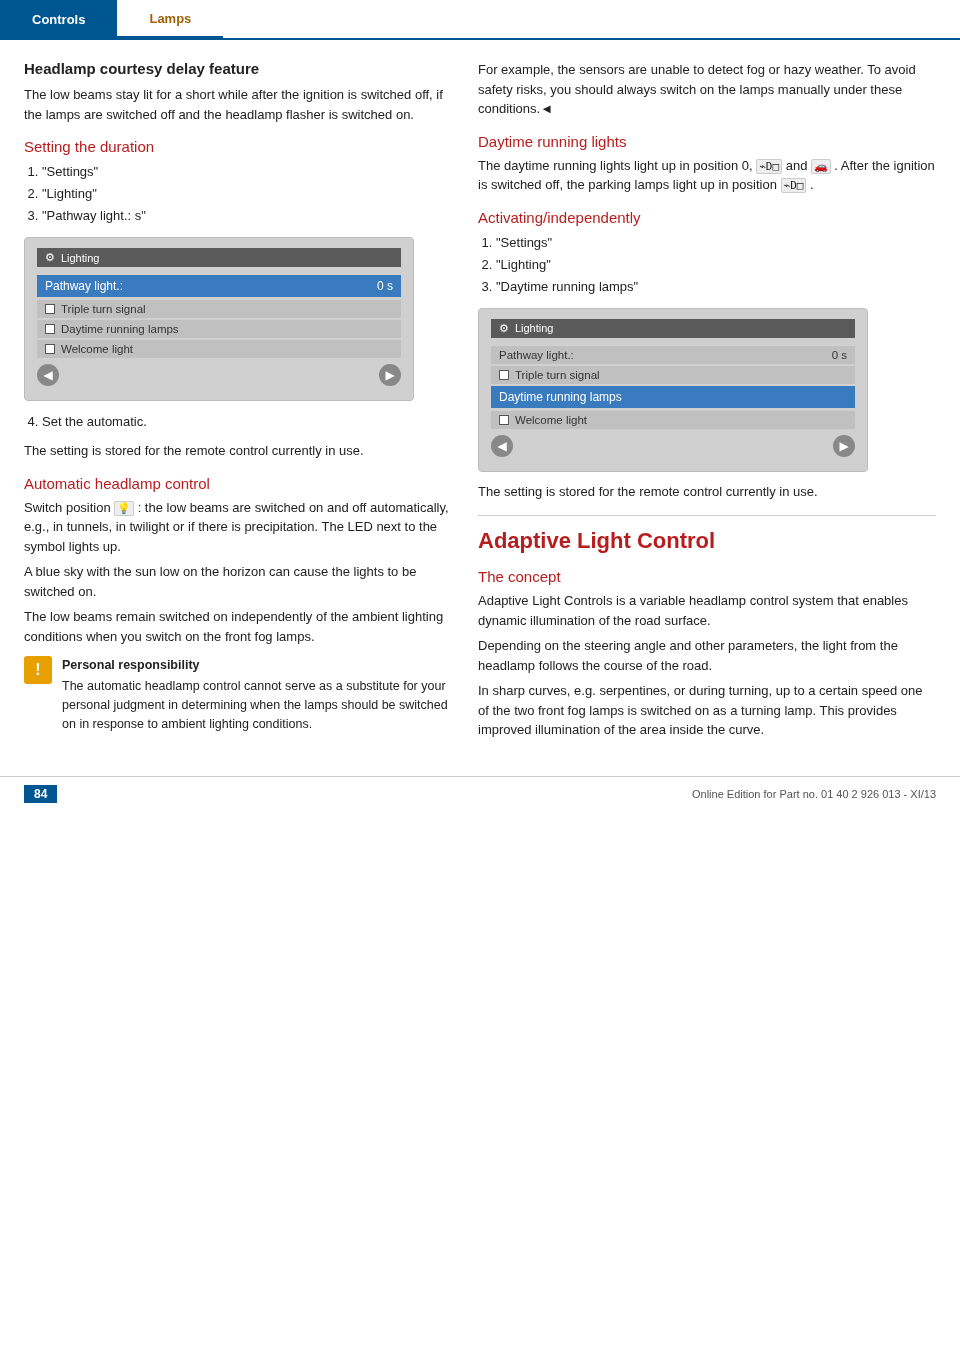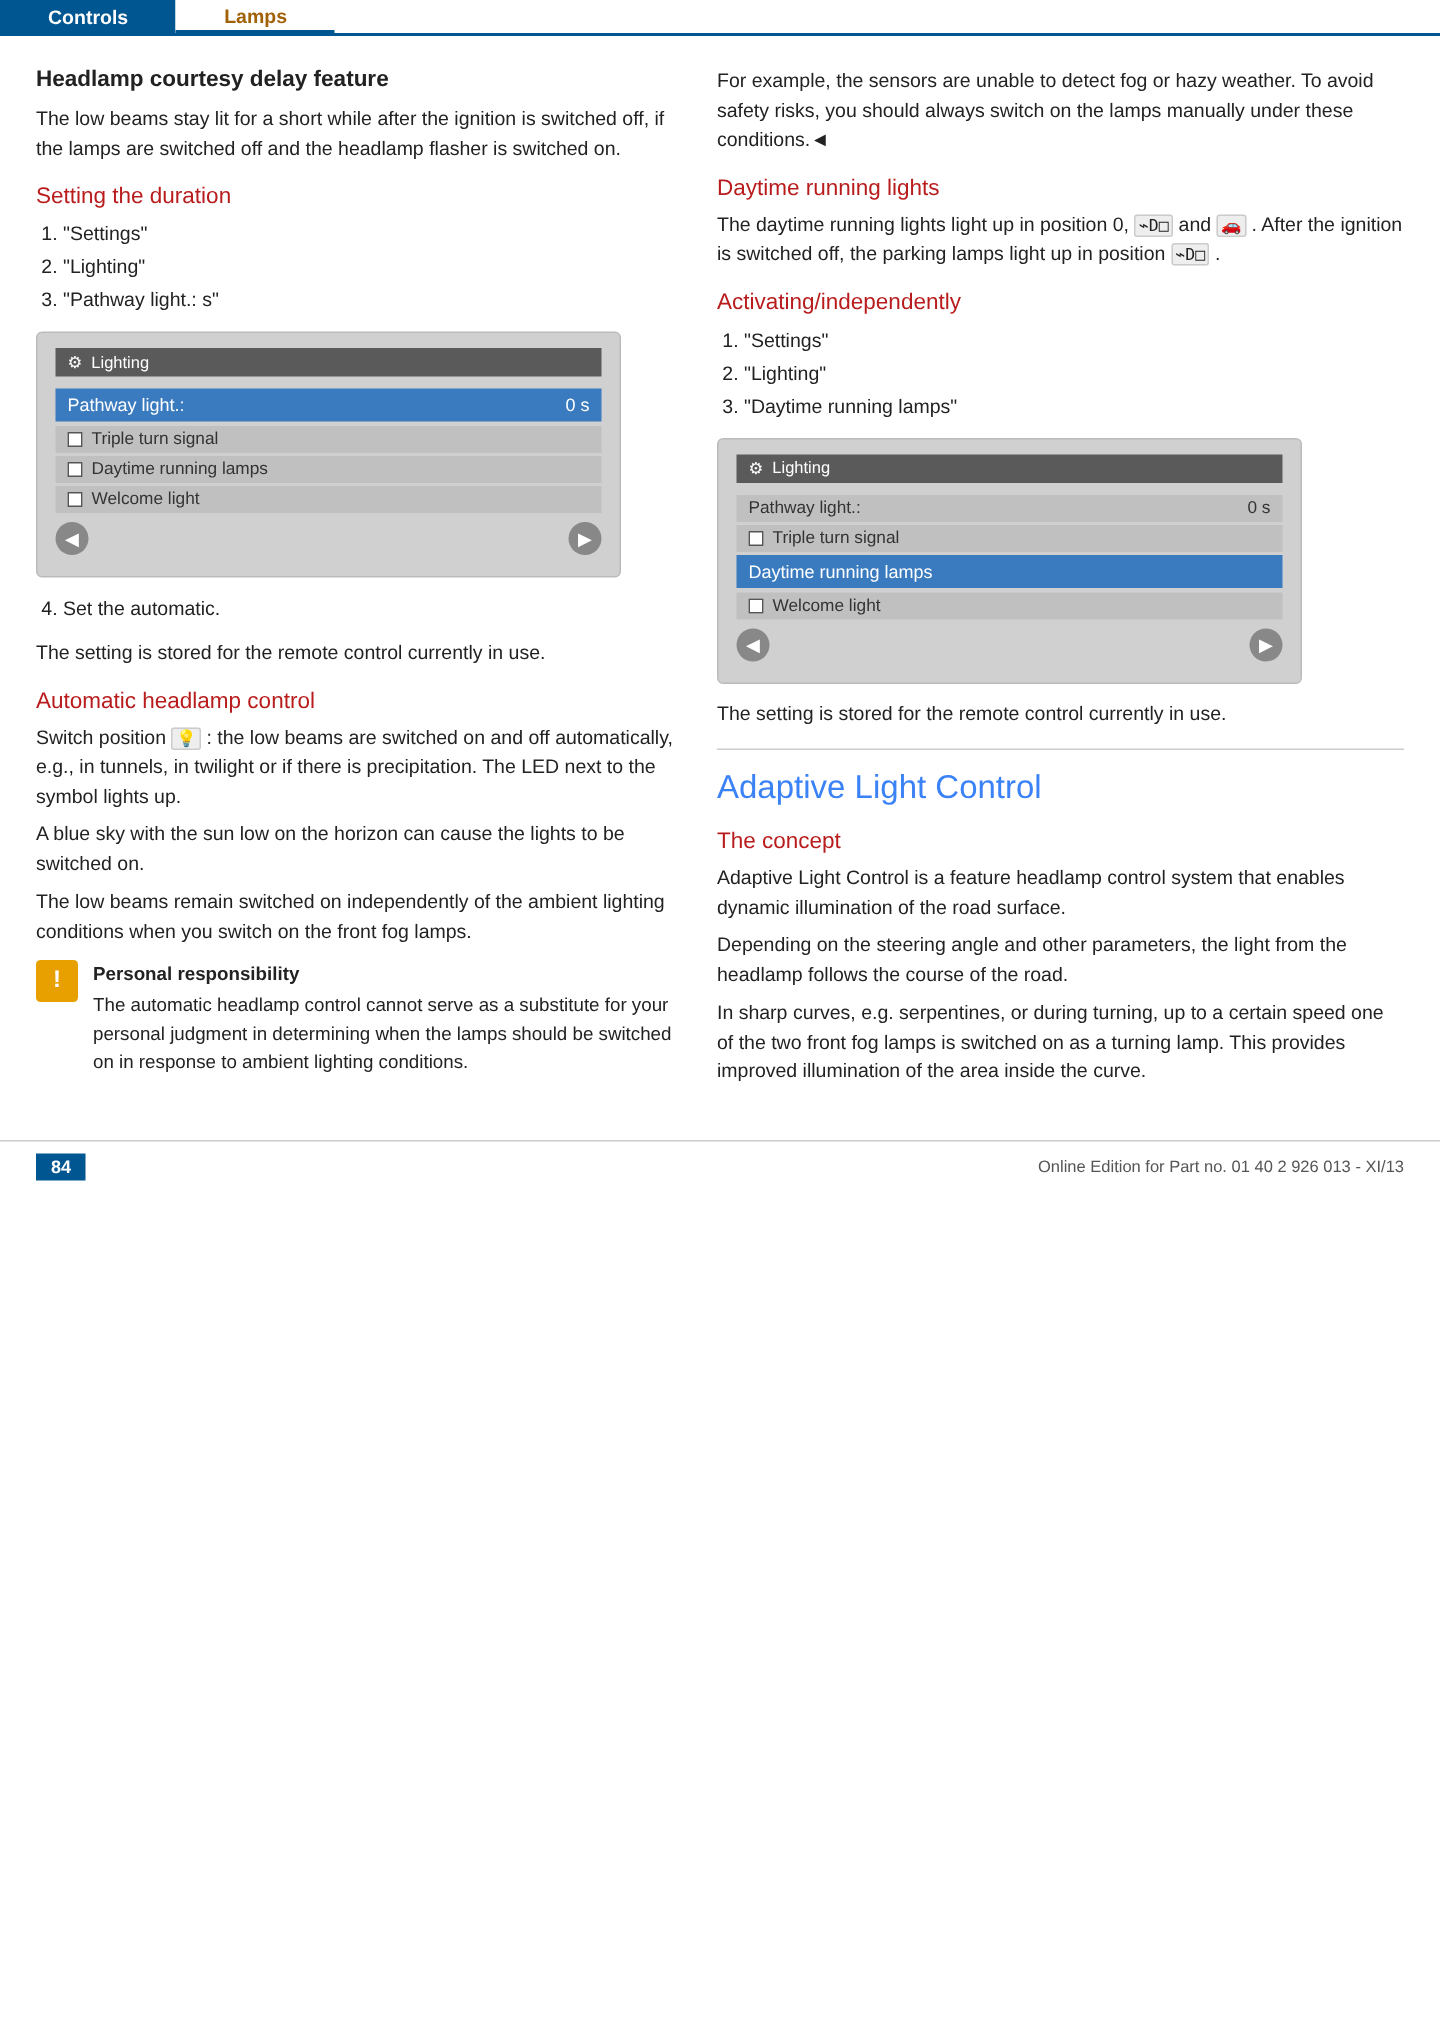--- a/index.html
+++ b/index.html
@@ -8,21 +8,21 @@
       font-size: 13px;
       background: #fff;
       width: 960px;
       min-height: 1362px;
       color: #222;
     }
 
     
     .header {
       display: flex;
-      height: 24px;
+      height: 40px;
       border-bottom: 2px solid #005691;
     }
     .header-tab-active {
       background: #005691;
       color: #fff;
       display: flex;
       align-items: center;
       justify-content: center;
       padding: 0 32px;
       font-size: 13px;
@@ -189,22 +189,22 @@
       color: #222;
     }
     .warning-title {
       font-weight: bold;
       margin-bottom: 2px;
     }
 
     
     .section-heading-large {
       font-size: 22px;
-      font-weight: normal;
-      color: #3b82f6;
+      font-weight: bold;
+      color: #b91c1c;
       margin: 14px 0 8px 0;
       border-top: 1px solid #ccc;
       padding-top: 12px;
     }
 
     
     .footer {
       border-top: 1px solid #ccc;
       padding: 8px 24px;
       display: flex;
@@ -341,21 +341,21 @@
           <div class="nav-arrow">◀</div>
           <div class="nav-arrow">▶</div>
         </div>
       </div>
     </div>
 
     <p>The setting is stored for the remote control currently in use.</p>
 
     <div class="section-heading-large">Adaptive Light Control</div>
     <h3>The concept</h3>
-    <p>Adaptive Light Control is a feature headlamp control system that enables dynamic illumination of the road surface.</p>
+    <p>Adaptive Light Controls is a variable headlamp control system that enables dynamic illumination of the road surface.</p>
     <p>Depending on the steering angle and other parameters, the light from the headlamp follows the course of the road.</p>
     <p>In sharp curves, e.g. serpentines, or during turning, up to a certain speed one of the two front fog lamps is switched on as a turning lamp. This provides improved illumination of the area inside the curve.</p>
 
   </div>
 </div>
 
 <div class="footer">
   <div class="page-number">84</div>
   <div>Online Edition for Part no. 01 40 2 926 013 - XI/13</div>
 </div>

